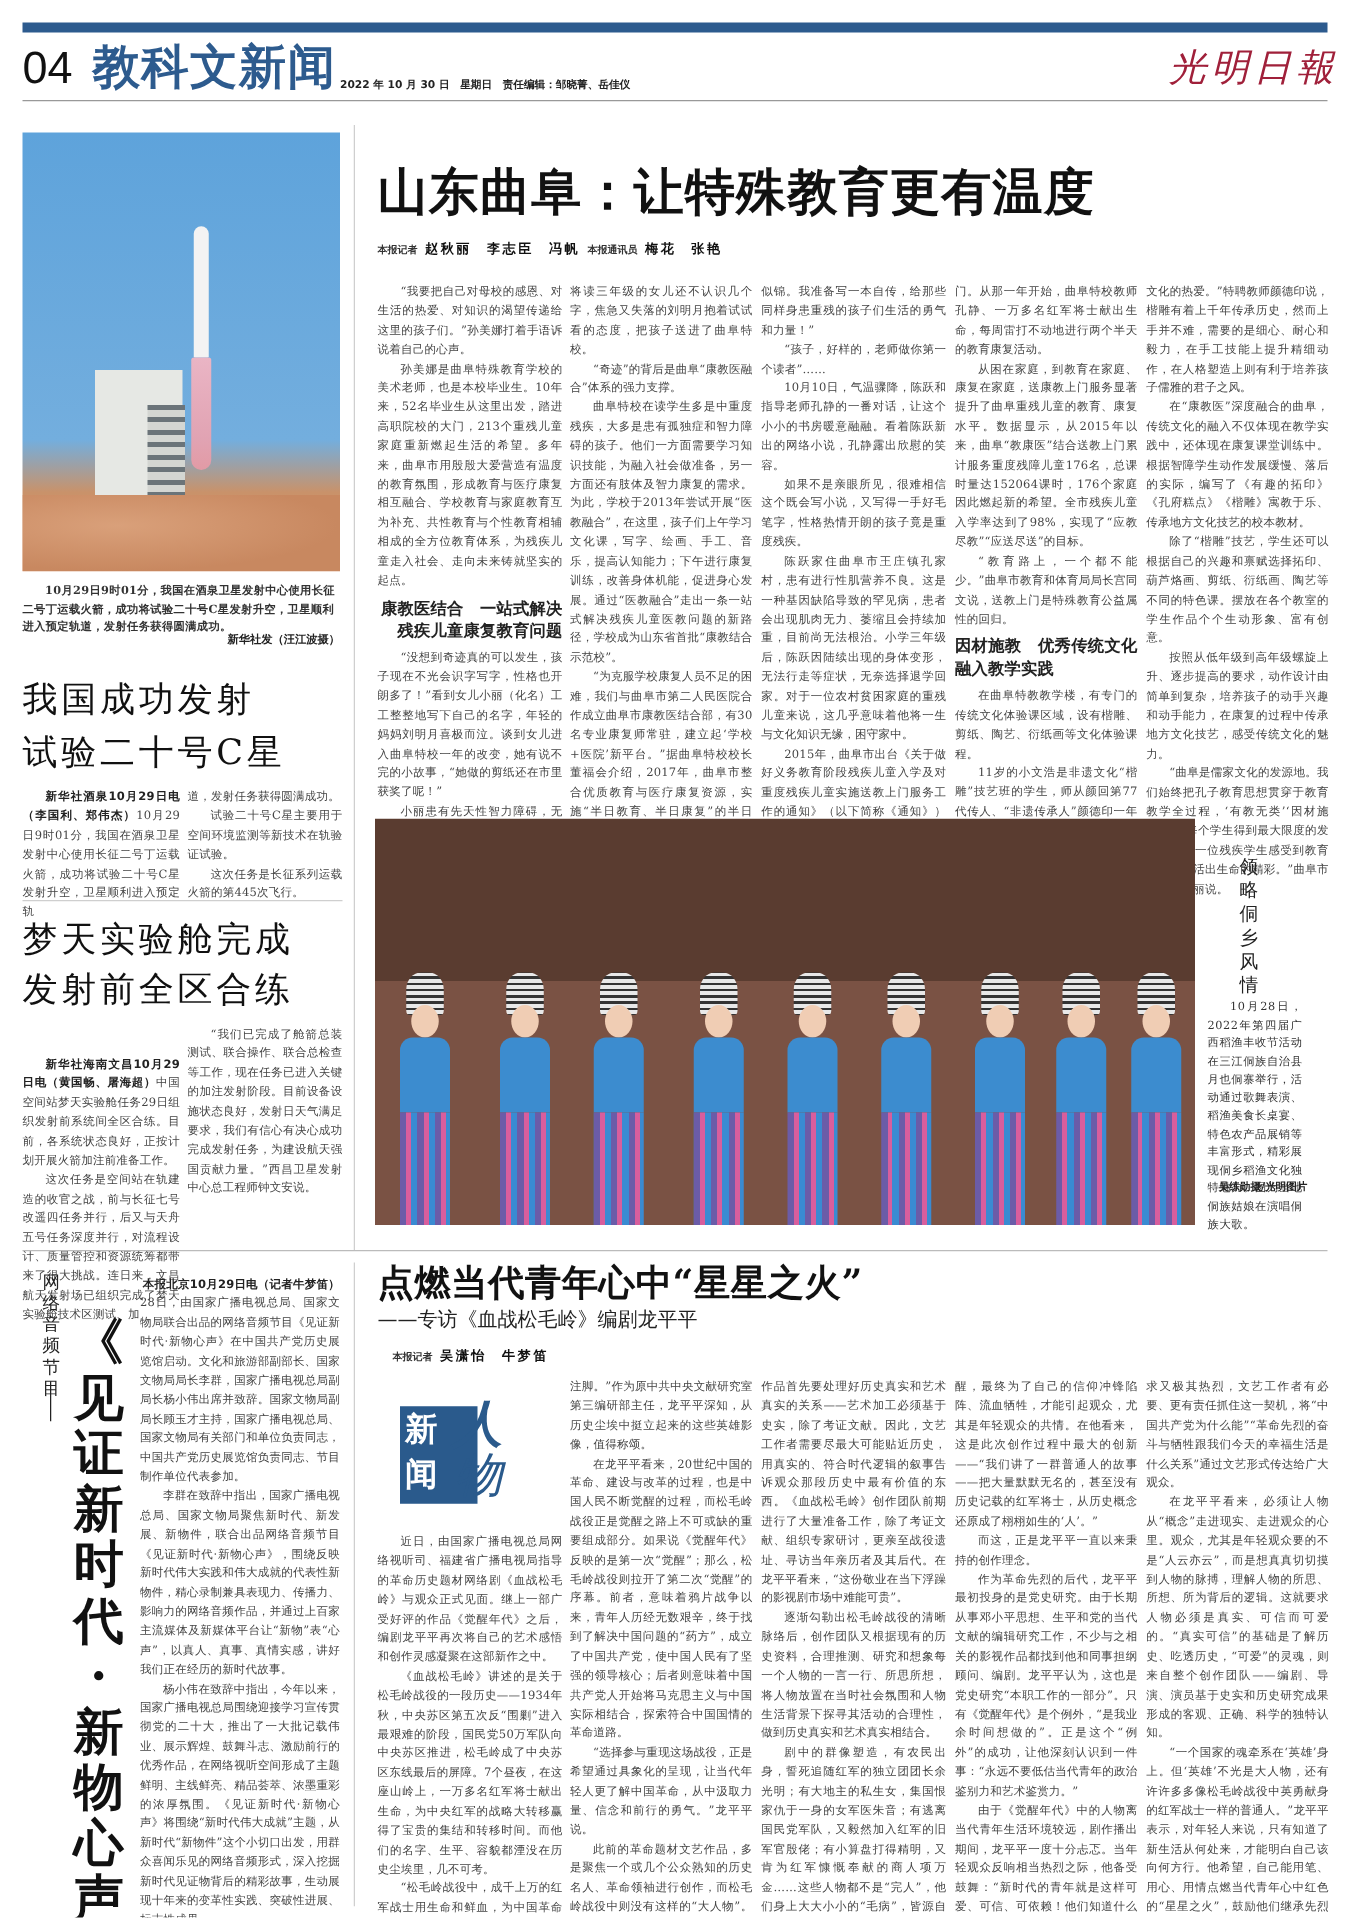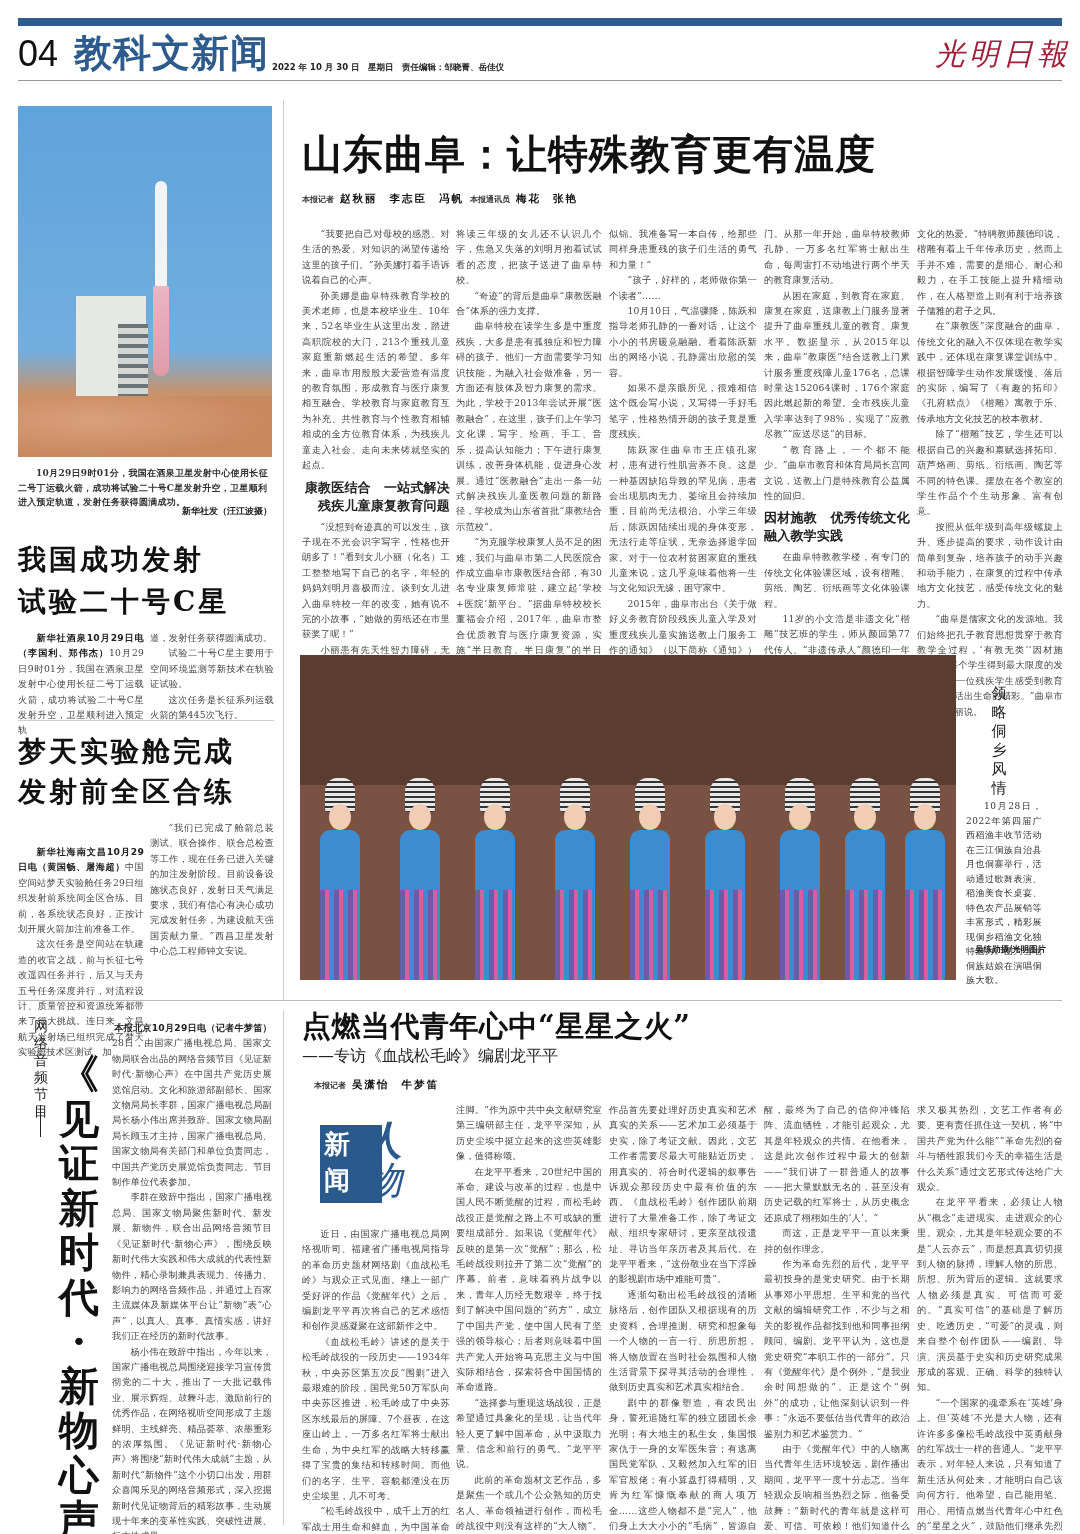--- a/index.html
+++ b/index.html
@@ -15,21 +15,21 @@
 
   .rocket-photo { left: 18px; top: 106px; width: 254px; height: 351px; background: linear-gradient(#5ea3db, #73aede 70%, #c9926a 82%, #d9946a 100%); overflow: hidden; }
   .rocket-body { position: absolute; left: 137px; top: 75px; width: 12px; height: 105px; background: #f3f3f3; border-radius: 6px 6px 1px 1px; }
   .rocket-flame { position: absolute; left: 135px; top: 180px; width: 16px; height: 90px; background: linear-gradient(#f8b6c2, #e99aa6); border-radius: 2px 2px 8px 8px; opacity: .9; }
   .tower { position: absolute; left: 58px; top: 190px; width: 70px; height: 120px; background: #e6e8e4; }
   .tower-grid { position: absolute; left: 100px; top: 218px; width: 30px; height: 90px; background: repeating-linear-gradient(#6b7479 0 4px, #d4d6d2 4px 10px); }
   .smoke { position: absolute; left: 0; top: 290px; width: 254px; height: 61px; background: radial-gradient(ellipse at 30% 40%, #d9a07a, #c88860 70%); }
   .photo-caption { left: 18px; top: 466px; width: 254px; font-size: 9px; line-height: 14.5px; letter-spacing: .3px; color: #333; text-indent: 2em; font-weight: bold; }
   .photo-credit { left: 18px; top: 505px; width: 254px; text-align: right; font-family: "DejaVu Sans", sans-serif; font-size: 9px; font-weight: bold; }
 
-  .h-left { left: 18px; font-family: "DejaVu Serif", serif; font-weight: bold; font-size: 28px; line-height: 48px; letter-spacing: 3px; color: #111; }
+  .h-left { left: 18px; font-family: "DejaVu Serif", serif; font-weight: normal; font-size: 28px; line-height: 48px; letter-spacing: 3px; color: #111; }
   .body-text { font-size: 9.2px; line-height: 15.4px; color: #444; text-align: justify; letter-spacing: .2px; }
   .body-text p { text-indent: 2em; }
   .lead-bold { font-family: "DejaVu Sans", sans-serif; font-weight: bold; color: #222; }
 
   .vline { position: absolute; width: 1px; background: #cfcfcf; }
   .hline { position: absolute; height: 1px; background: #cfcfcf; }
 
   .main-title { left: 302px; top: 128px; font-family: "DejaVu Serif", serif; font-weight: bold; font-size: 40px; letter-spacing: 1px; color: #111; line-height: 52px; }
   .byline { font-family: "DejaVu Sans", sans-serif; font-size: 8px; color: #333; white-space: nowrap; font-weight: bold; }
   .byline b { font-family: "DejaVu Serif", serif; font-size: 10.5px; color: #111; margin: 0 6px; letter-spacing: 2px; }

